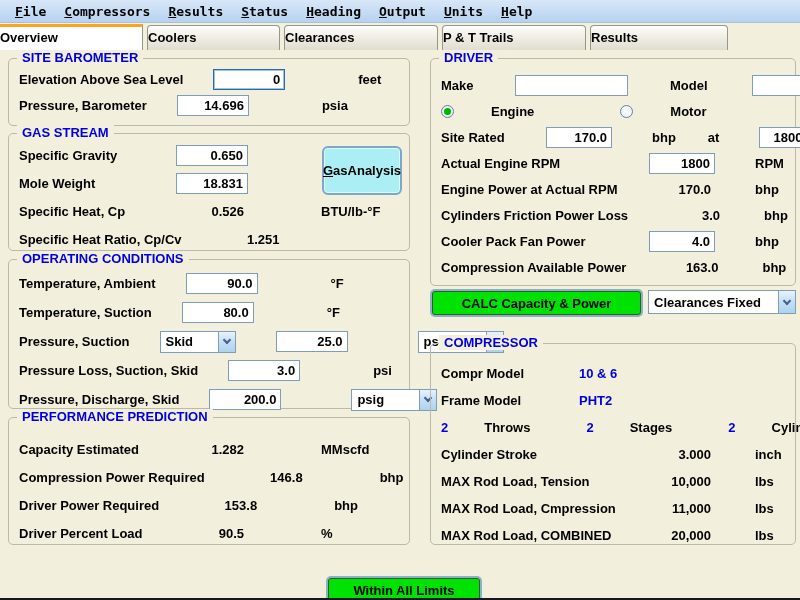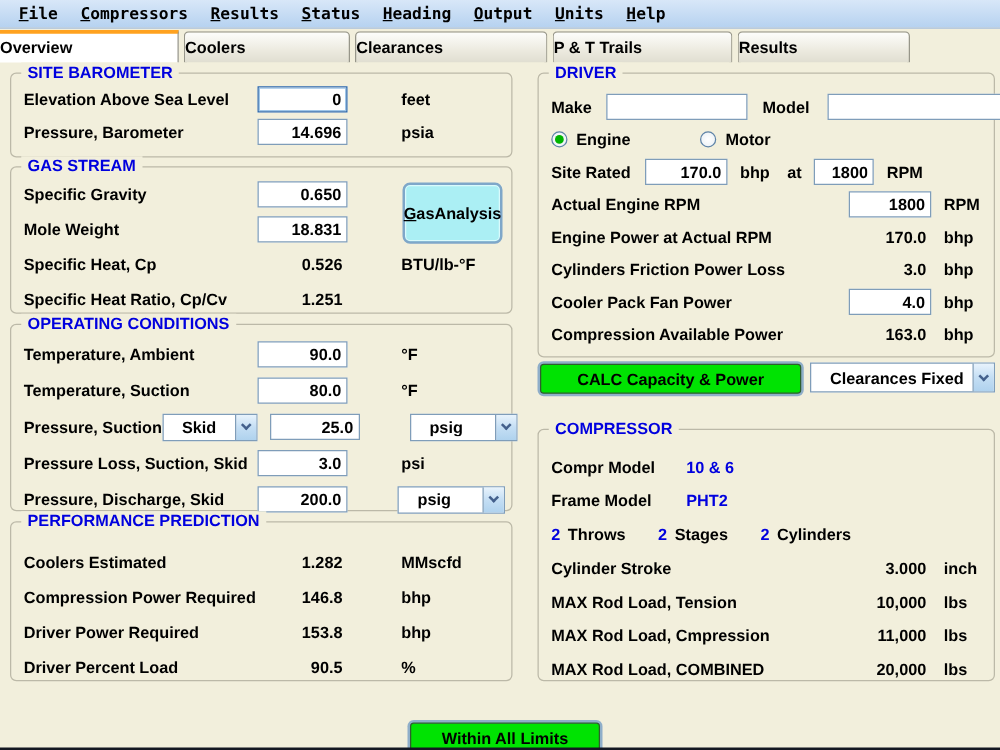--- a/index.html
+++ b/index.html
@@ -49,40 +49,40 @@
   .g-perf { left:8px;   top:417px; width:402px; height:128px; }
   .g-drv  { left:430px; top:58px;  width:366px; height:228px; }
   .g-comp { left:430px; top:343px; width:366px; height:202px; }
   .rows { position:absolute; left:10px; right:6px; top:0; display:flex; flex-direction:column; }
   .rows-site { padding-top:7px; }  .g-site .row { height:26px; }
   .rows-gas  { padding-top:7px; }  .g-gas  .row { height:28px; }
   .rows-op   { padding-top:9px; }  .g-op   .row { height:29px; }
   .rows-perf { padding-top:17px; } .g-perf .row { height:28px; }
   .rows-drv  { padding-top:13px; } .g-drv  .row { height:26px; }
   .rows-comp { padding-top:16px; } .g-comp .row { height:27px; }
-  .row { display:flex; align-items:center; }
+  .row { display:flex; align-items:center;gap:30px; }
   .lbl { flex:1; white-space:nowrap; }
   
   .box {
     width:72px; height:21px; flex:none;
     border:1px solid #7F9DB9; background:#fff;
     font:inherit; text-align:right; padding:0 4px 0 2px; color:#000;
   }
   .box.focused { border:1px solid #2A66A8; box-shadow:inset 0 0 0 1px #9EC5E8; }
   .val  { width:72px; flex:none; text-align:right; padding-right:4px; white-space:nowrap; }
   .unitcol { width:93px; flex:none; display:flex; align-items:center; padding-left:11px; white-space:nowrap;margin-left:32px; }
   .box-r { width:66px; }
   .val-r { width:66px; flex:none; text-align:right; padding-right:4px; }
   .unit-r { width:44px; flex:none; padding-left:10px; white-space:nowrap; }
   
   .combo {
     height:22px; border:1px solid #7F9DB9; background:#fff;
     display:flex; align-items:center; flex:none; cursor:default;
   }
-  .ctext { flex:1; padding-left:15px; white-space:nowrap; overflow:hidden; }
+  .ctext { flex:1; padding-left:5px; white-space:nowrap; overflow:hidden; }
   .cbtn {
     width:17px; height:100%; flex:none; border-left:1px solid #7F9DB9;
     background:linear-gradient(#E8F3FC,#C4DEF4 50%,#AFD2EE);
     display:flex; align-items:center; justify-content:center;
   }
   .chev {
     display:block; width:6px; height:6px; margin-top:-3px;
     border-right:2px solid #44608C; border-bottom:2px solid #44608C;
     transform:rotate(45deg);
   }
@@ -108,21 +108,21 @@
   .radio.m { margin-left:56px; }
   
   .w44 { width:44px; flex:none; }
   .w52 { width:52px; flex:none; padding-left:12px; box-sizing:content-box; }
   .boxl { height:21px; border:1px solid #7F9DB9; background:#fff; font:inherit; padding:0 4px; }
   .mk  { width:113px; flex:none; }
   .mdl { flex:1; }
   .w75 { width:75px; flex:none; }
   .w48b { width:48px; }
   .sep10 { margin-left:10px; white-space:nowrap; }
-  .sep4 { margin-left:14px; white-space:nowrap; }
+  .sep4 { margin-left:2px; white-space:nowrap; }
   
   .greenbtn {
     background:#00E302; border:1px solid #2E5E2E; border-radius:3px;
     box-shadow:0 0 0 2px #8FAEC9; font:inherit; color:#000; cursor:default;
   }
   .calcbtn { position:absolute; left:432px; top:291px; width:209px; height:24px; }
   .clrcombo { position:absolute; left:648px; top:290px; width:148px; height:24px; }
   .limitsbtn { position:absolute; left:328px; top:565px; width:152px; height:25px;margin-top:13px; }
   
   .bluetxt { color:#0000DE; white-space:nowrap; }
@@ -249,21 +249,21 @@
         </span>
       </span>
     </div>
   </div>
 </div>
 
 <div class="group g-perf">
   <span class="gtitle">PERFORMANCE PREDICTION</span>
   <div class="rows rows-perf">
     <div class="row">
-      <span class="lbl">Coolers Estimated</span>
+      <span class="lbl">Capacity Estimated</span>
       <span class="val">1.282</span>
       <span class="unitcol">MMscfd</span>
     </div>
     <div class="row">
       <span class="lbl">Compression Power Required</span>
       <span class="val">146.8</span>
       <span class="unitcol">bhp</span>
     </div>
     <div class="row">
       <span class="lbl">Driver Power Required</span>

